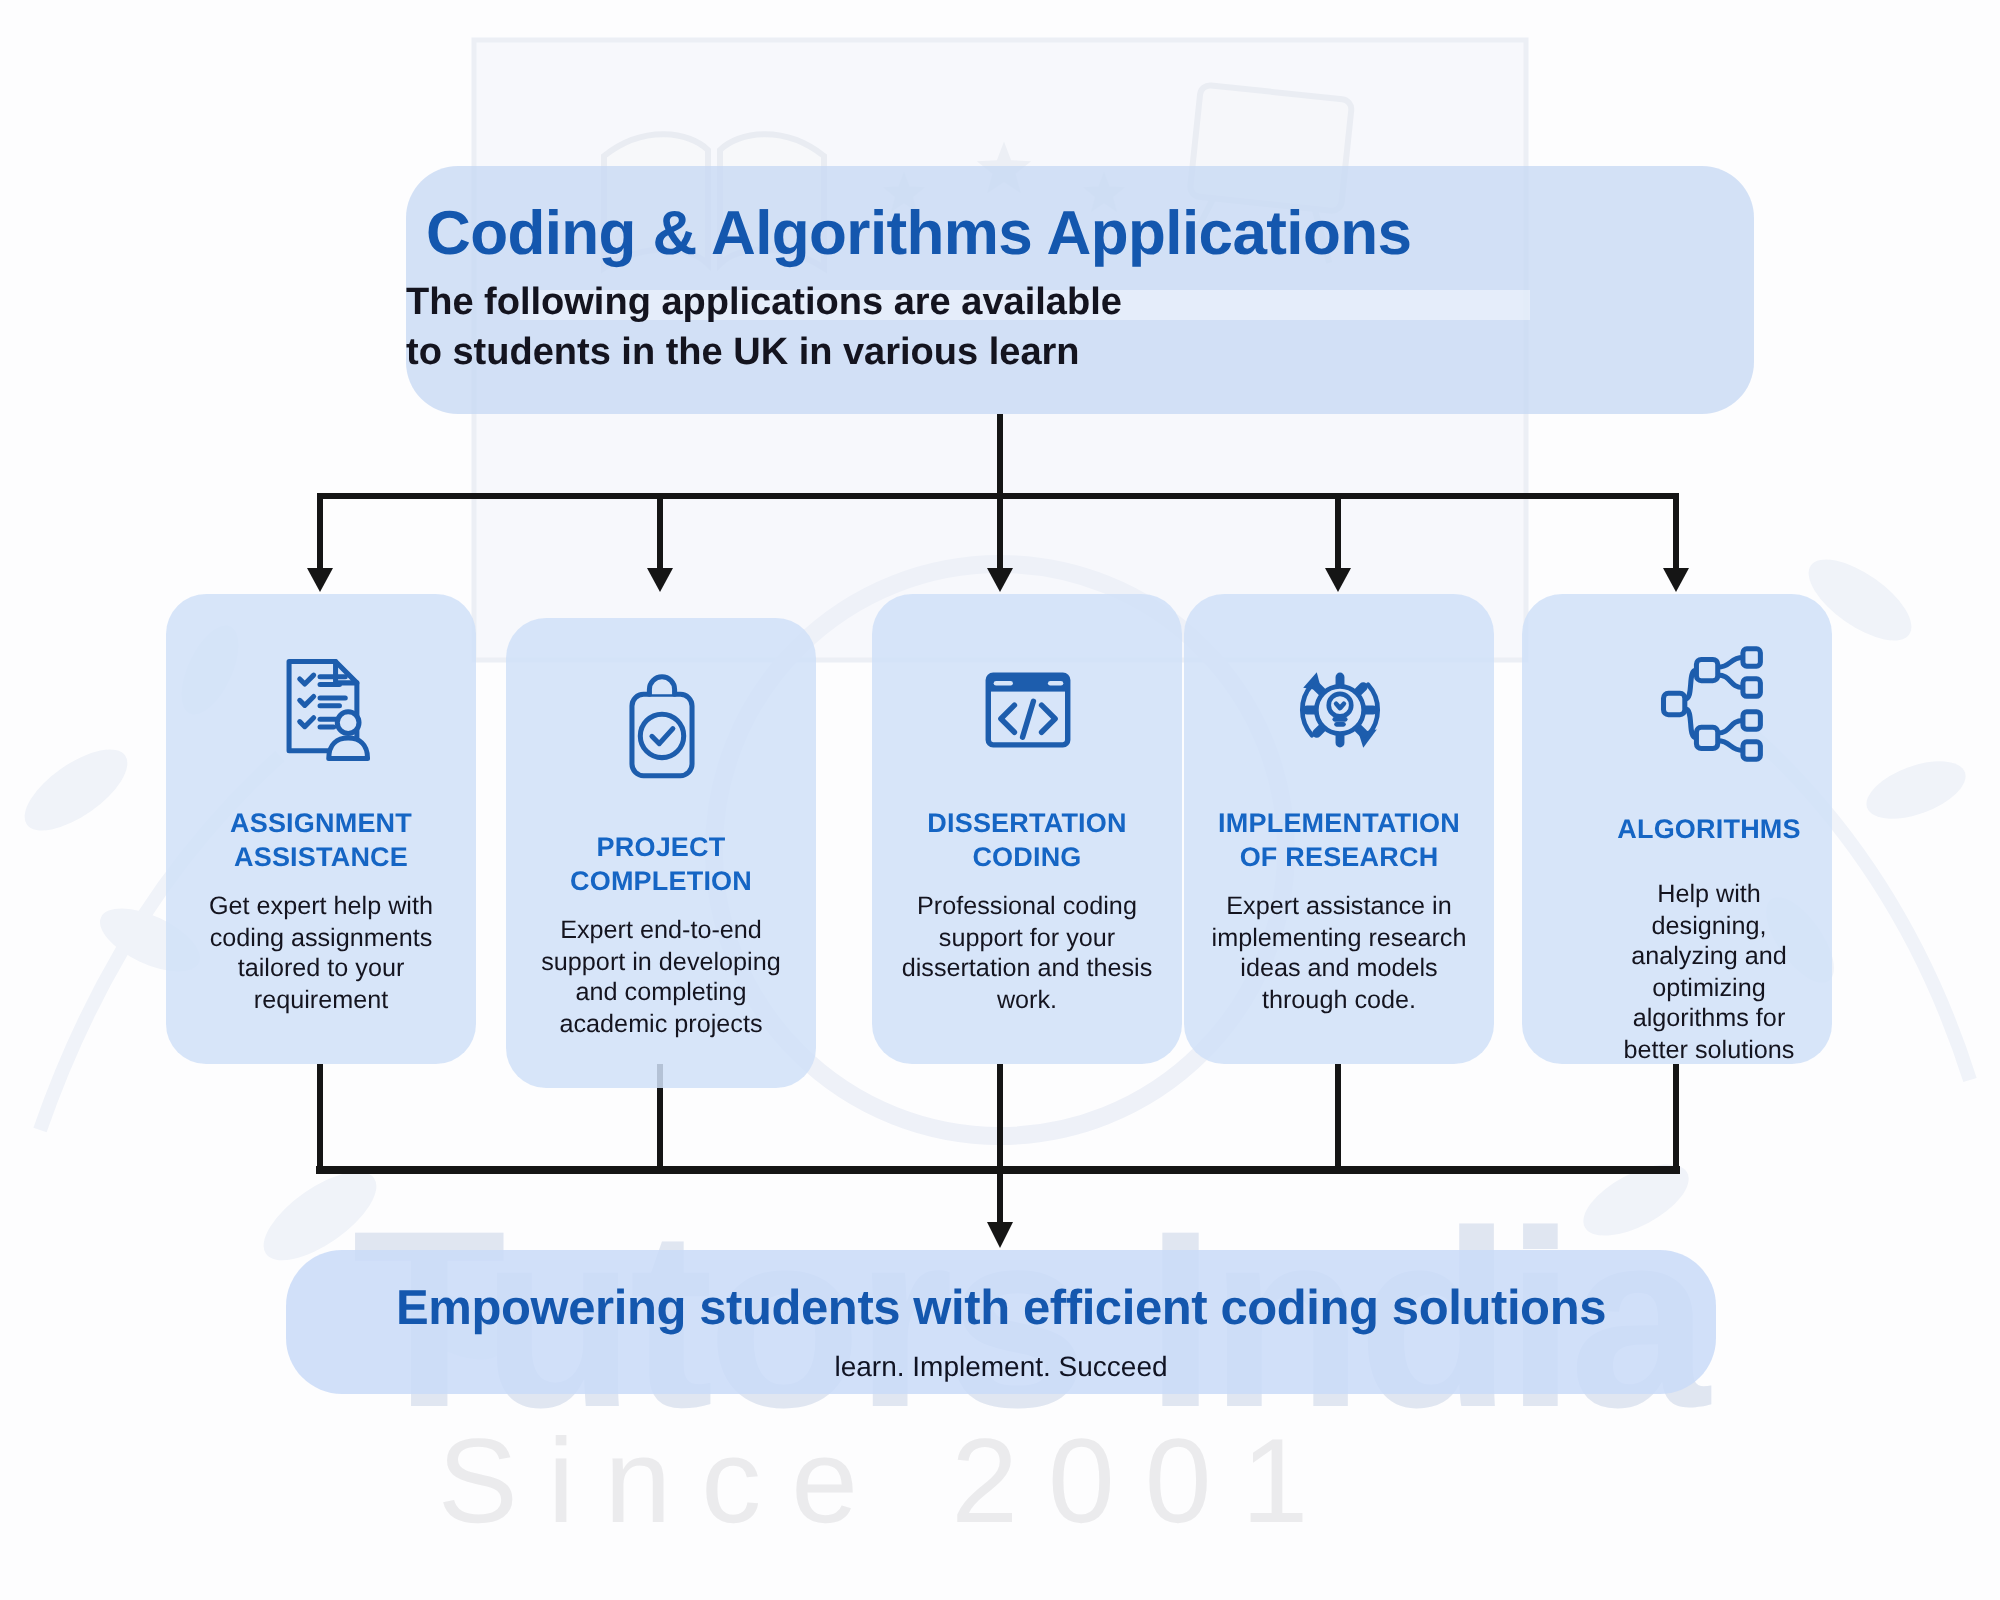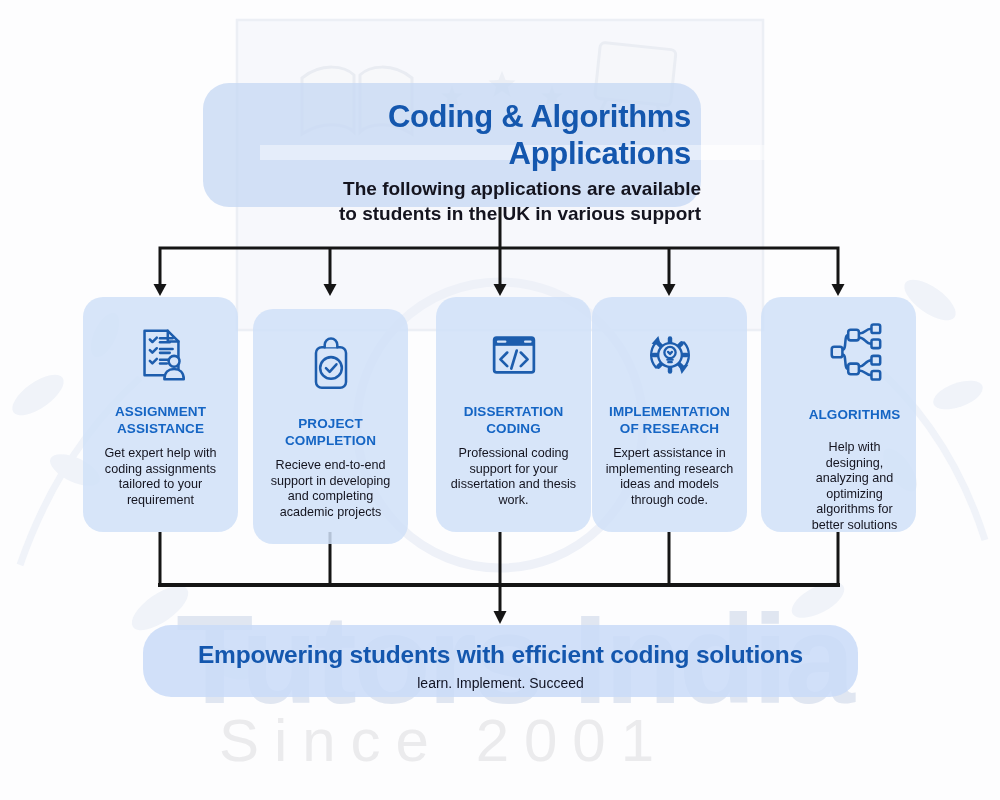--- a/index.html
+++ b/index.html
@@ -21,23 +21,23 @@
     position:absolute;top:706px;left:0;width:888px;text-align:center;z-index:0;
     font-size:60px;font-weight:400;letter-spacing:15px;
     color:var(--since-wm,#ebebed);white-space:nowrap;
   }
 
   
   .connectors{position:absolute;left:0;top:0;z-index:1;}
 
   
   .top-box{
-    position:absolute;left:203px;top:83px;width:498px;height:124px;
+    position:absolute;left:203px;top:83px;width:674px;height:124px;
     background:var(--panel-fill,rgba(200,217,244,.8));border-radius:26px;
-    z-index:2;text-align:right;
+    z-index:2;text-align:left;
   }
   .top-box .band{
     position:absolute;left:57px;top:62px;width:505px;height:15px;
     background:rgba(255,255,255,.42);
   }
   .top-title{
     position:relative;margin:15px 10px 0;
     font-size:31px;line-height:37px;font-weight:800;letter-spacing:-.3px;
     color:var(--heading-blue,#1457ae);
   }
@@ -146,21 +146,21 @@
       <polygon points="662.5,284 675.5,284 669,296"></polygon>
       <polygon points="831.5,284 844.5,284 838,296"></polygon>
       <polygon points="493.5,611 506.5,611 500,624"></polygon>
     </g>
   </svg>
 
   <header class="top-box">
     <div class="band"></div>
     <h1 class="top-title">Coding &amp; Algorithms Applications</h1>
     <div class="top-sub first">The following applications are available</div>
-    <div class="top-sub">to students in the UK in various support</div>
+    <div class="top-sub">to students in the UK in various learn</div>
   </header>
 
   <article class="card" style="left: 83px;">
       <div class="icon">
         <svg viewBox="0 0 64 64" width="62" height="62" fill="none" stroke="#1d5dad" stroke-width="2.6" stroke-linecap="round" stroke-linejoin="round">
     <path d="M15 7h24l11 11v35H15z"></path>
           <path d="M39 7v11h11"></path>
     <path d="M20.5 16l2.6 2.6 4.6-4.6"></path>
           <path d="M31 14.8h13"></path>
           <path d="M31 18.8h10"></path>
@@ -180,21 +180,21 @@
     <article class="card" style="left: 253px; margin-top: 12px;">
       <div class="icon">
         <svg viewBox="0 0 64 64" width="62" height="62" fill="none" stroke="#1d5dad" stroke-width="2.6" stroke-linecap="round" stroke-linejoin="round">
     <rect x="16.5" y="11.5" width="31" height="42" rx="6"></rect>
     <path d="M25.5 11.5V9a6.5 6.5 0 0 1 13 0v2.5" fill="#d7e5f9"></path>
     <circle cx="32" cy="33" r="11.2"></circle>
           <path d="M26.8 33.2l3.8 3.8 7-7.8"></path>
         </svg>
       </div>
       <h3>PROJECT COMPLETION</h3>
-      <p>Recieve end-to-end support in developing and completing academic projects</p>
+      <p>Expert end-to-end support in developing and completing academic projects</p>
     </article>
     <article class="card" style="left: 436px;">
       <div class="icon">
         <svg viewBox="0 0 64 64" width="62" height="62" fill="none" stroke="#1d5dad" stroke-width="2.8" stroke-linejoin="round">
     <rect x="11.5" y="14" width="41" height="36" rx="2.5"></rect>
     <rect x="11.5" y="14" width="41" height="8.5" fill="#1d5dad" stroke="none"></rect>
     <path d="M15.5 18.2h7.5" stroke="#d7e5f9" stroke-width="2.4" stroke-linecap="round"></path>
     <path d="M43.5 18.2h5.5" stroke="#d7e5f9" stroke-width="2.4" stroke-linecap="round"></path>
     <g stroke-linecap="round">
             <path d="M25 29.5 18 36.5l7 7"></path>

